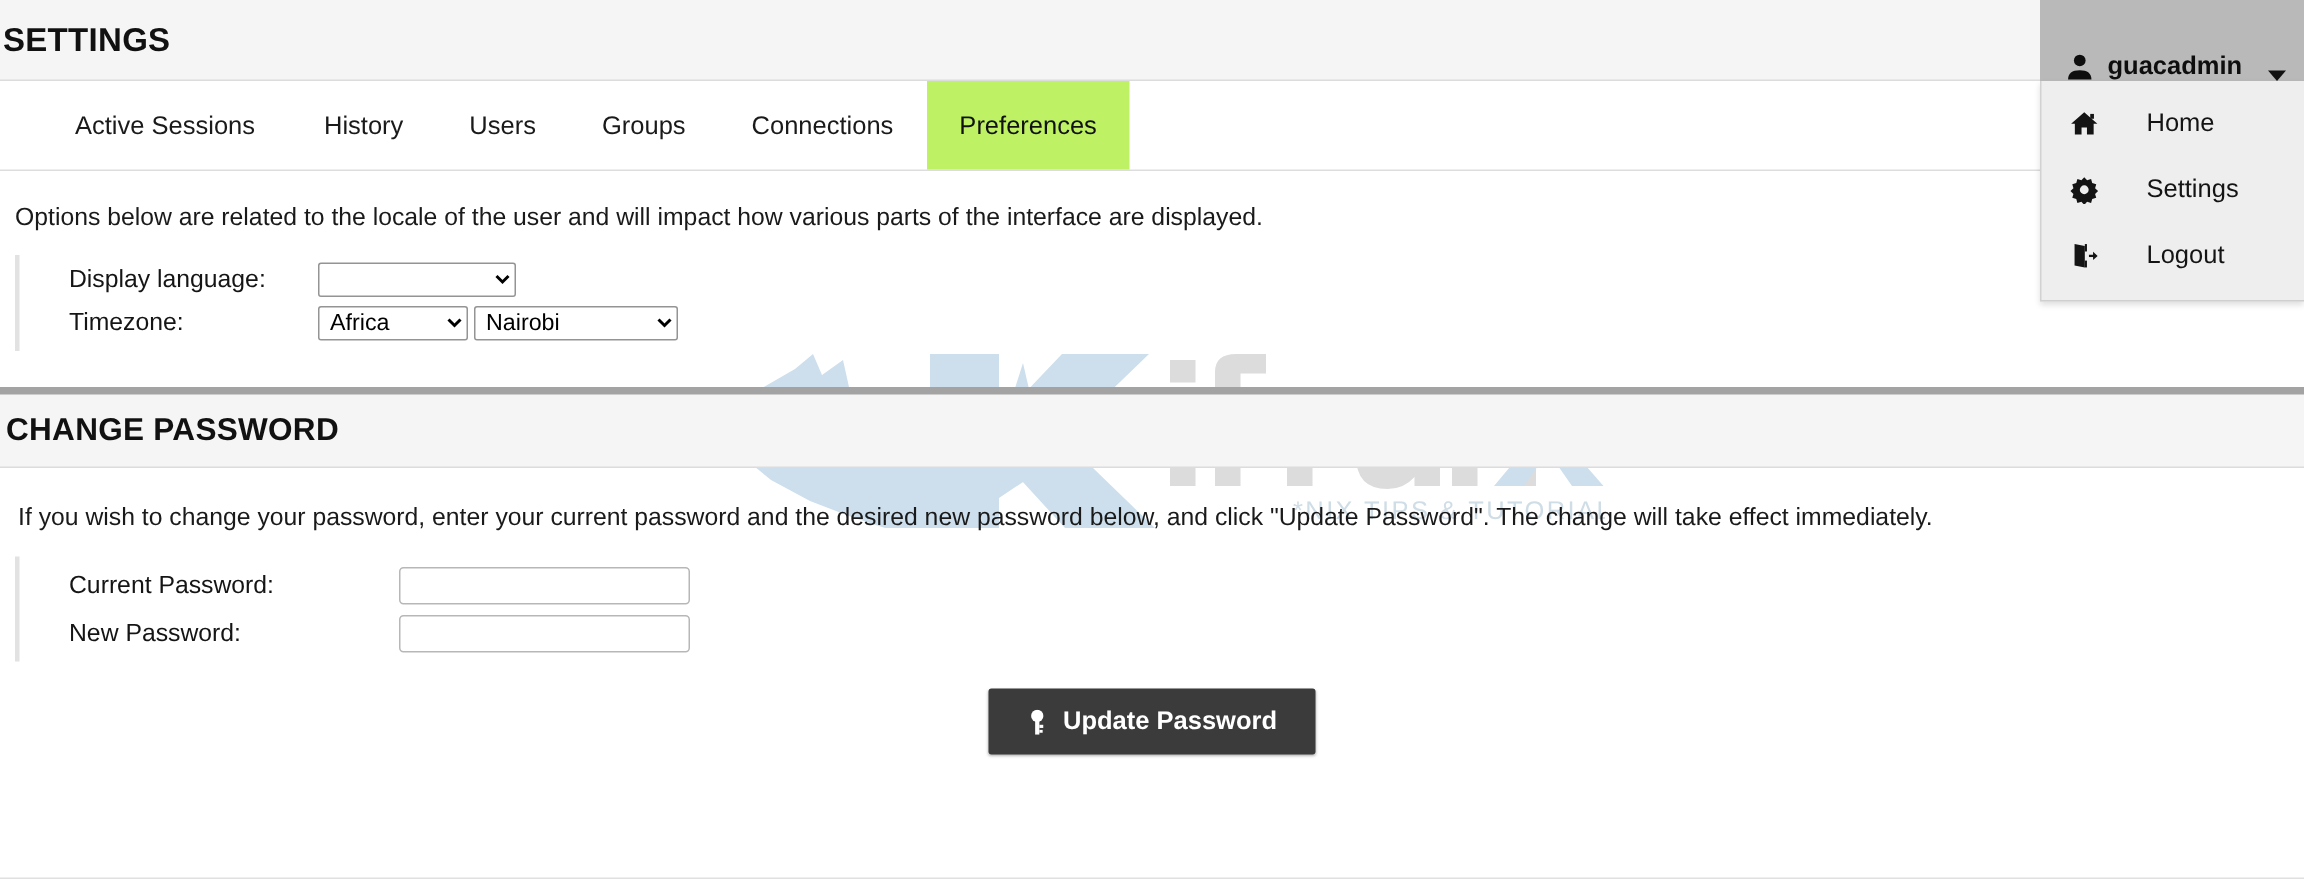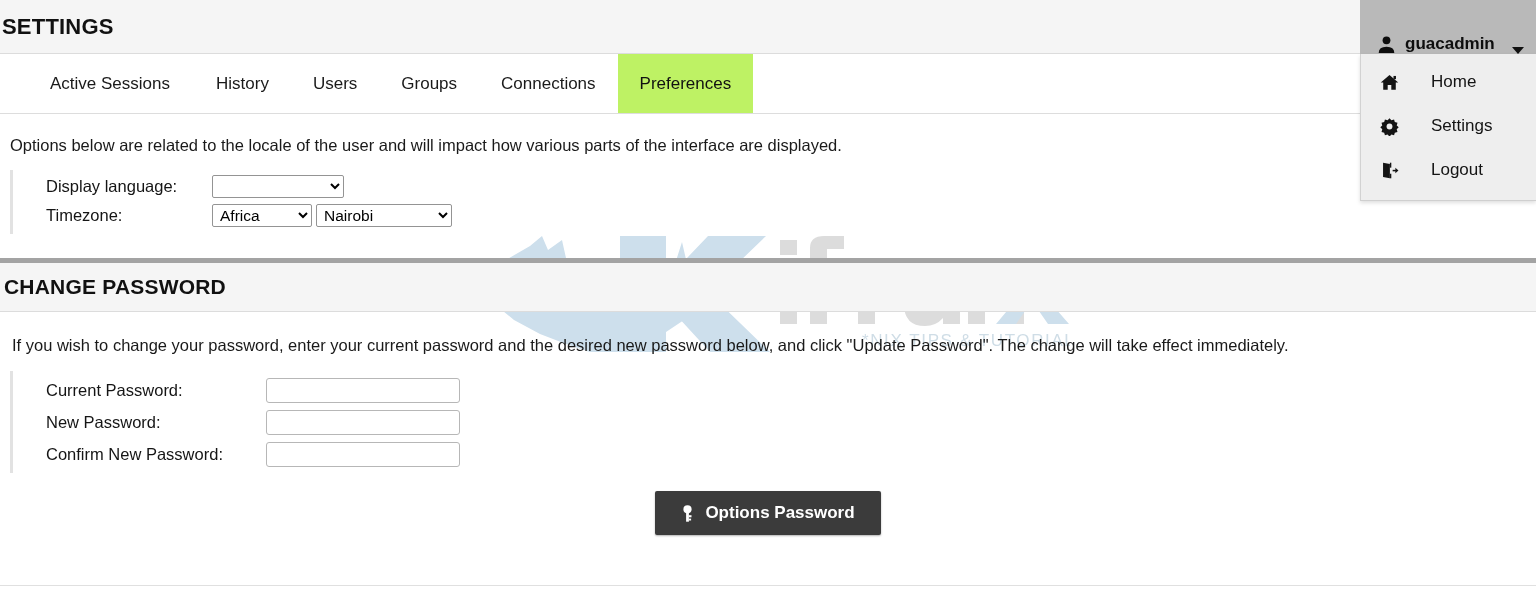--- a/index.html
+++ b/index.html
@@ -329,37 +329,33 @@
 
     <div class="pw-block">
       <div class="pw-row">
         <div class="form-label pw">Current Password:</div>
         <input class="ui-input" type="password" placeholder="" style="">
       </div>
       <div class="pw-row">
         <div class="form-label pw">New Password:</div>
         <input class="ui-input" type="password" placeholder="" style="">
       </div>
-      <div class="pw-row">
-        <div class="form-label pw">Confirm New Password:</div>
-        <input class="ui-input" type="password" placeholder="" style="">
-      </div>
     </div>
 
     <div class="button-bar">
       <button class="btn-primary">
         <span class="btn-icon">
           <svg width="13" height="17" viewBox="0 0 13 17" fill="#ffffff" xmlns="http://www.w3.org/2000/svg">
             <circle cx="6.5" cy="4.3" r="4.1"></circle>
             <rect x="5.1" y="7.4" width="2.8" height="9.3"></rect>
             <rect x="7.9" y="10.2" width="2.6" height="2.1"></rect>
             <rect x="7.9" y="13.6" width="2.2" height="1.9"></rect>
           </svg>
         </span>
-        <span>Options Password</span>
+        <span>Update Password</span>
       </button>
     </div>
   </div>
 
   <div class="bottom-rule"></div>
 
   <div class="usermenu">
     <div class="usermenu-header">
       <span class="menu-icon">
         <svg width="19" height="19" viewBox="0 0 20 20" fill="#0e0e0e" xmlns="http://www.w3.org/2000/svg">

